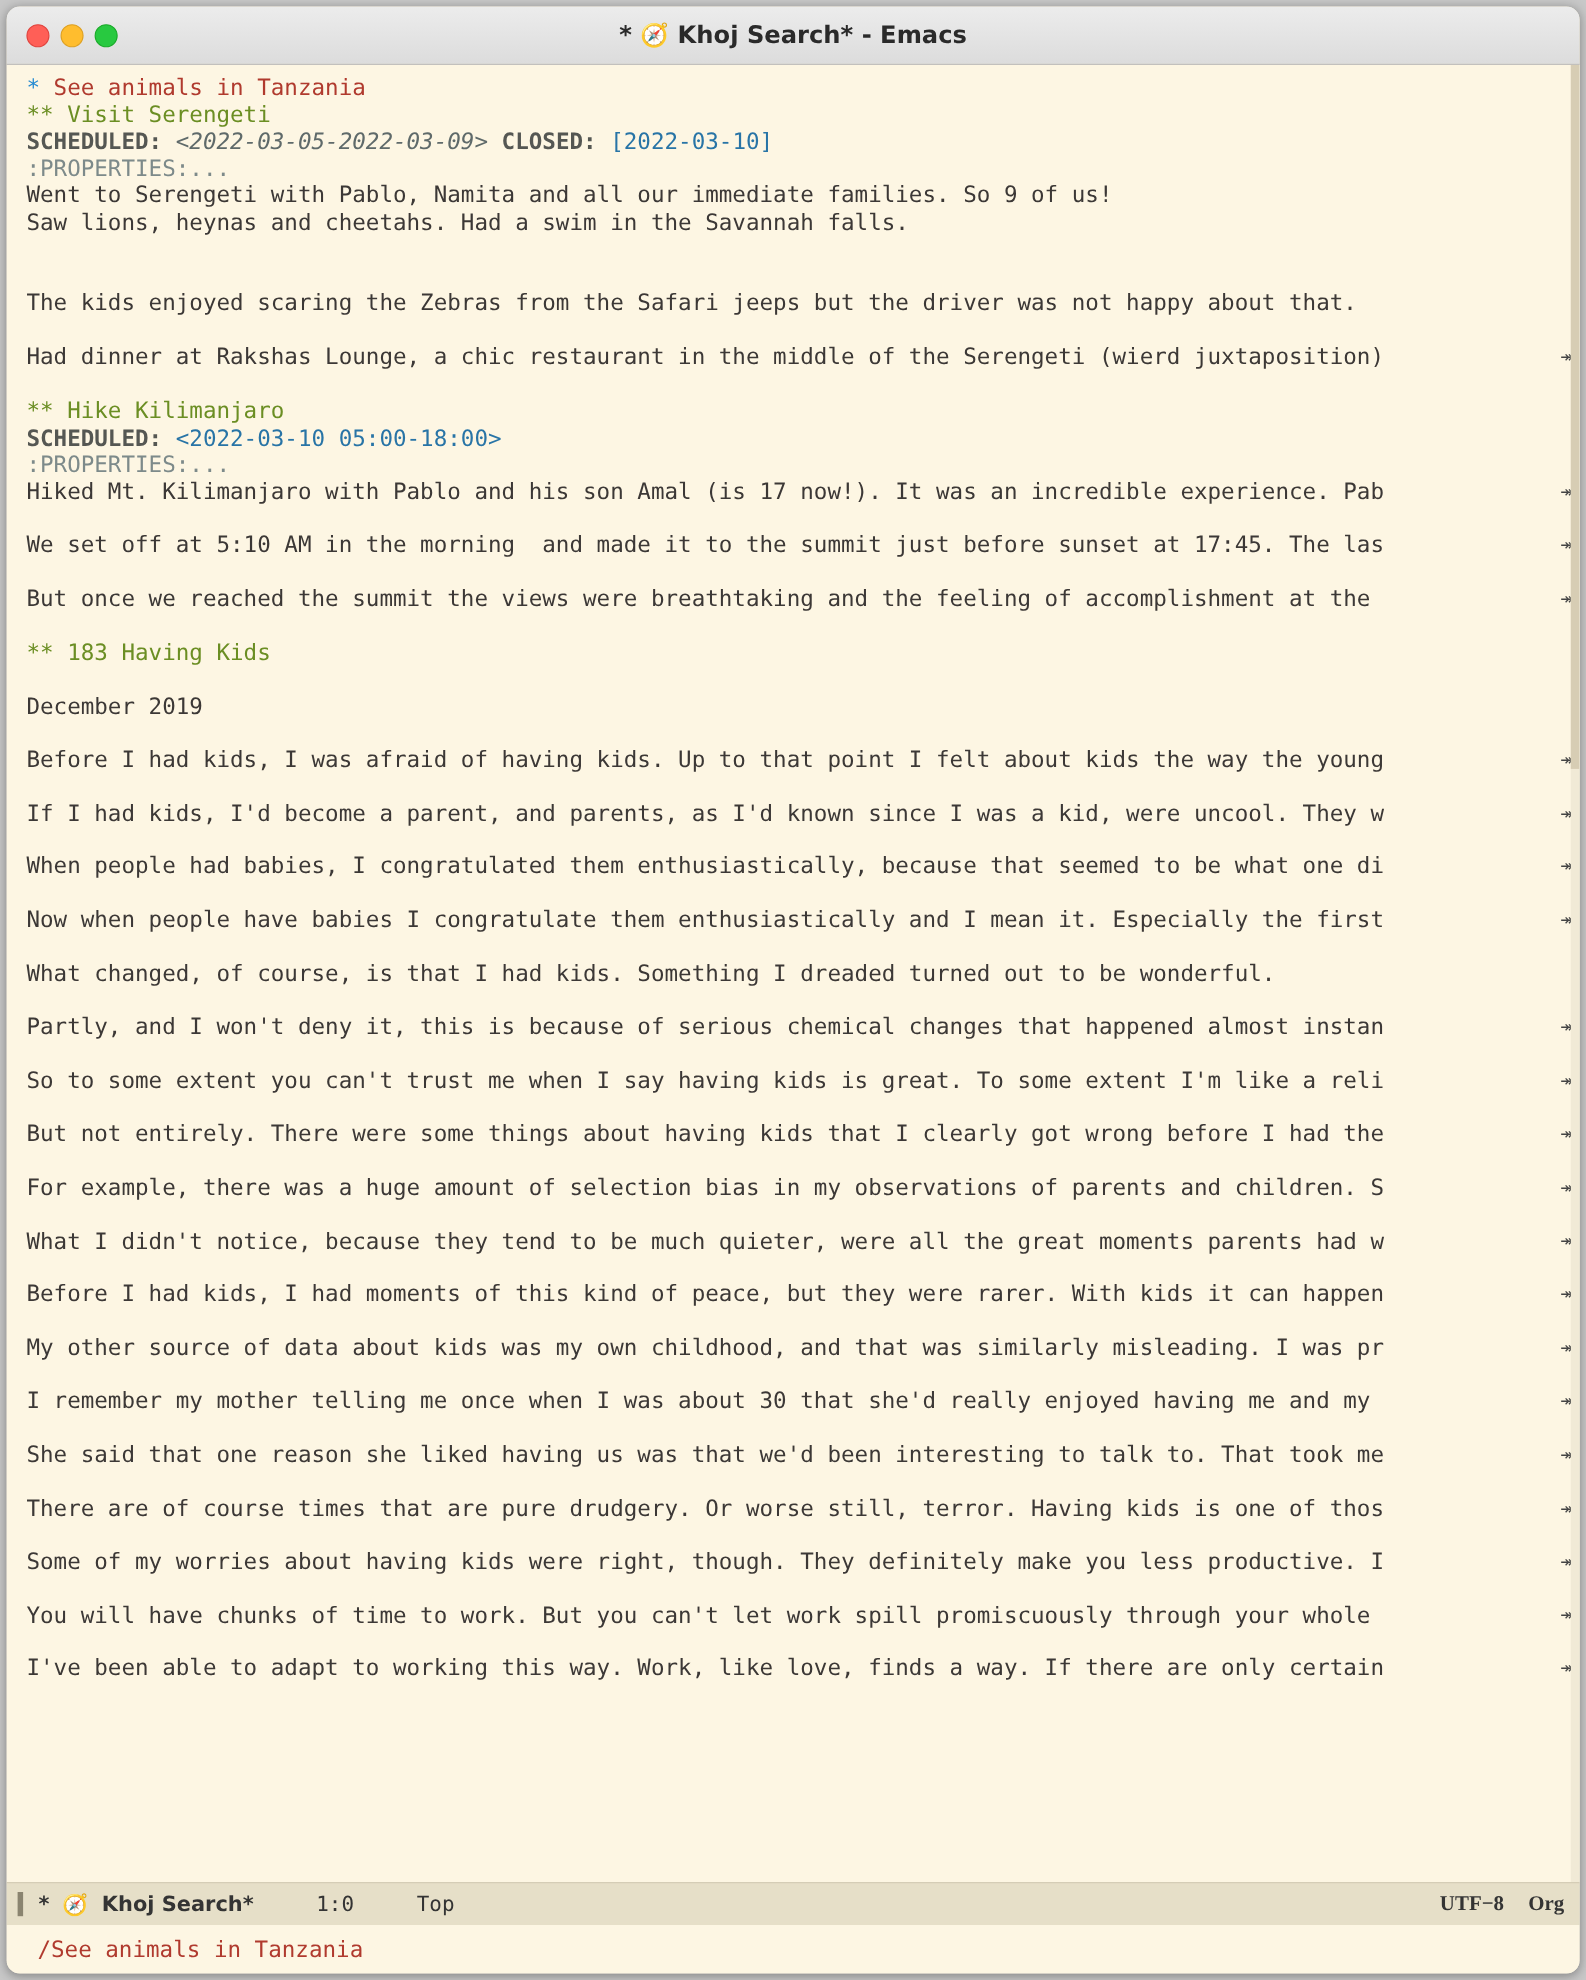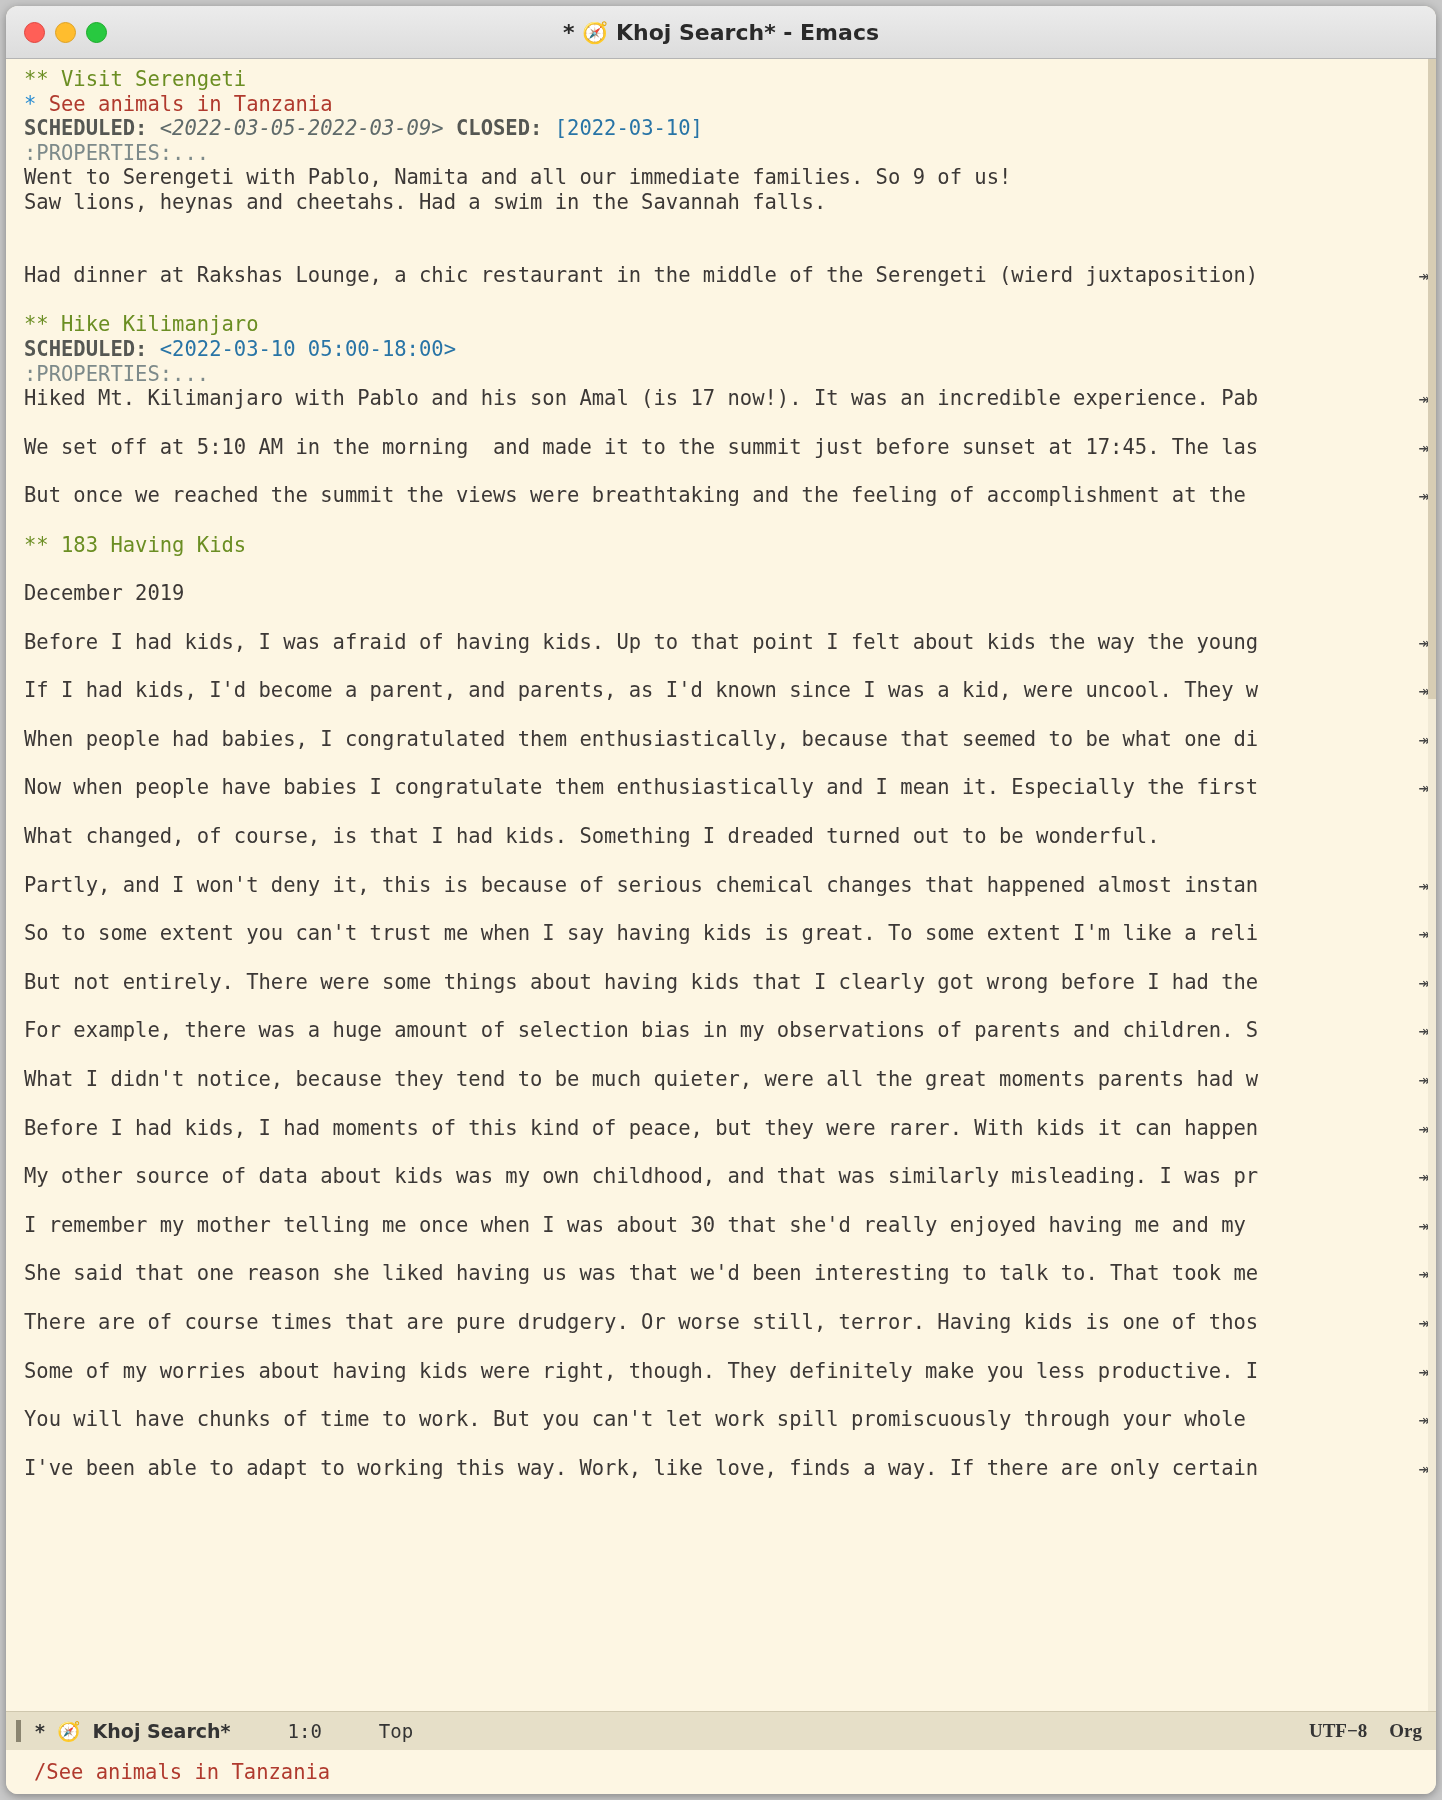--- a/index.html
+++ b/index.html
@@ -164,27 +164,28 @@
       <span class="dot yellow"></span>
       <span class="dot green"></span>
     </div>
     <div class="title">
       <span>* </span><span class="emoji">🧭</span> <span>Khoj Search* - Emacs</span>
     </div>
   </div>
 
   <div class="buffer">
     <div id="lines-container">
+        <div class="line"><span class="bullet">*</span><span class="h1"> See animals in Tanzania</span></div>
         <div class="line"><span class="h2">** Visit Serengeti</span></div>
-        <div class="line"><span class="bullet">*</span><span class="h1"> See animals in Tanzania</span></div>
         <div class="line"><span class="kw">SCHEDULED:</span><span class="ts"> &lt;2022-03-05-2022-03-09&gt; </span><span class="kw">CLOSED:</span><span class="tslink"> [2022-03-10]</span></div>
         <div class="line"><span class="props">:PROPERTIES:...</span></div>
         <div class="line"><span>Went to Serengeti with Pablo, Namita and all our immediate families. So 9 of us!</span></div>
         <div class="line"><span>Saw lions, heynas and cheetahs. Had a swim in the Savannah falls.</span></div>
         <div class="line blank"><span></span></div>
+        <div class="line spaced"><span>The kids enjoyed scaring the Zebras from the Safari jeeps but the driver was not happy about that.</span></div>
         <div class="line spaced"><span>Had dinner at Rakshas Lounge, a chic restaurant in the middle of the Serengeti (wierd juxtaposition)</span><span class="cont">↠</span></div>
         <div class="line blank"><span></span></div>
         <div class="line"><span class="h2">** Hike Kilimanjaro</span></div>
         <div class="line"><span class="kw">SCHEDULED:</span><span class="tslink"> &lt;2022-03-10 05:00-18:00&gt;</span></div>
         <div class="line"><span class="props">:PROPERTIES:...</span></div>
         <div class="line"><span>Hiked Mt. Kilimanjaro with Pablo and his son Amal (is 17 now!). It was an incredible experience. Pab</span><span class="cont">↠</span></div>
         <div class="line spaced"><span>We set off at 5:10 AM in the morning  and made it to the summit just before sunset at 17:45. The las</span><span class="cont">↠</span></div>
         <div class="line spaced"><span>But once we reached the summit the views were breathtaking and the feeling of accomplishment at the </span><span class="cont">↠</span></div>
         <div class="line blank"><span></span></div>
         <div class="line"><span class="h2">** 183 Having Kids</span></div>

